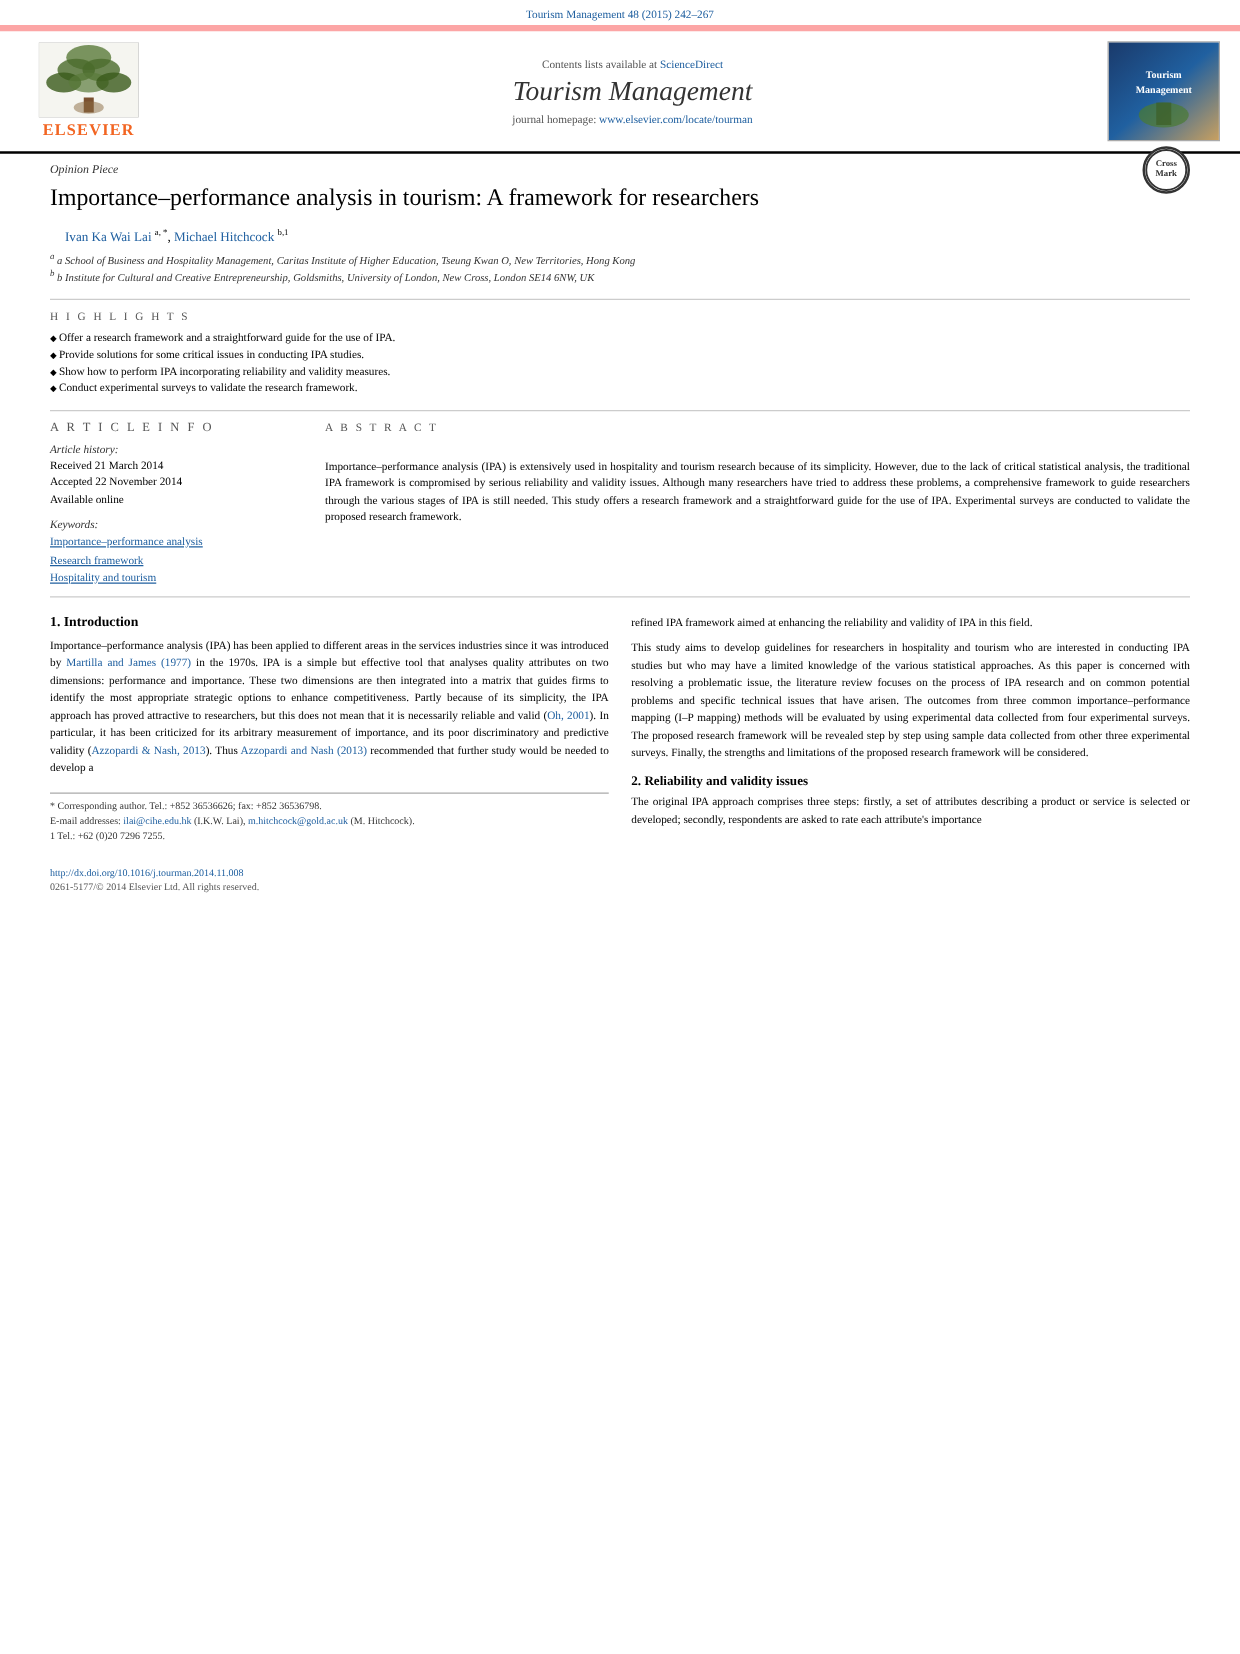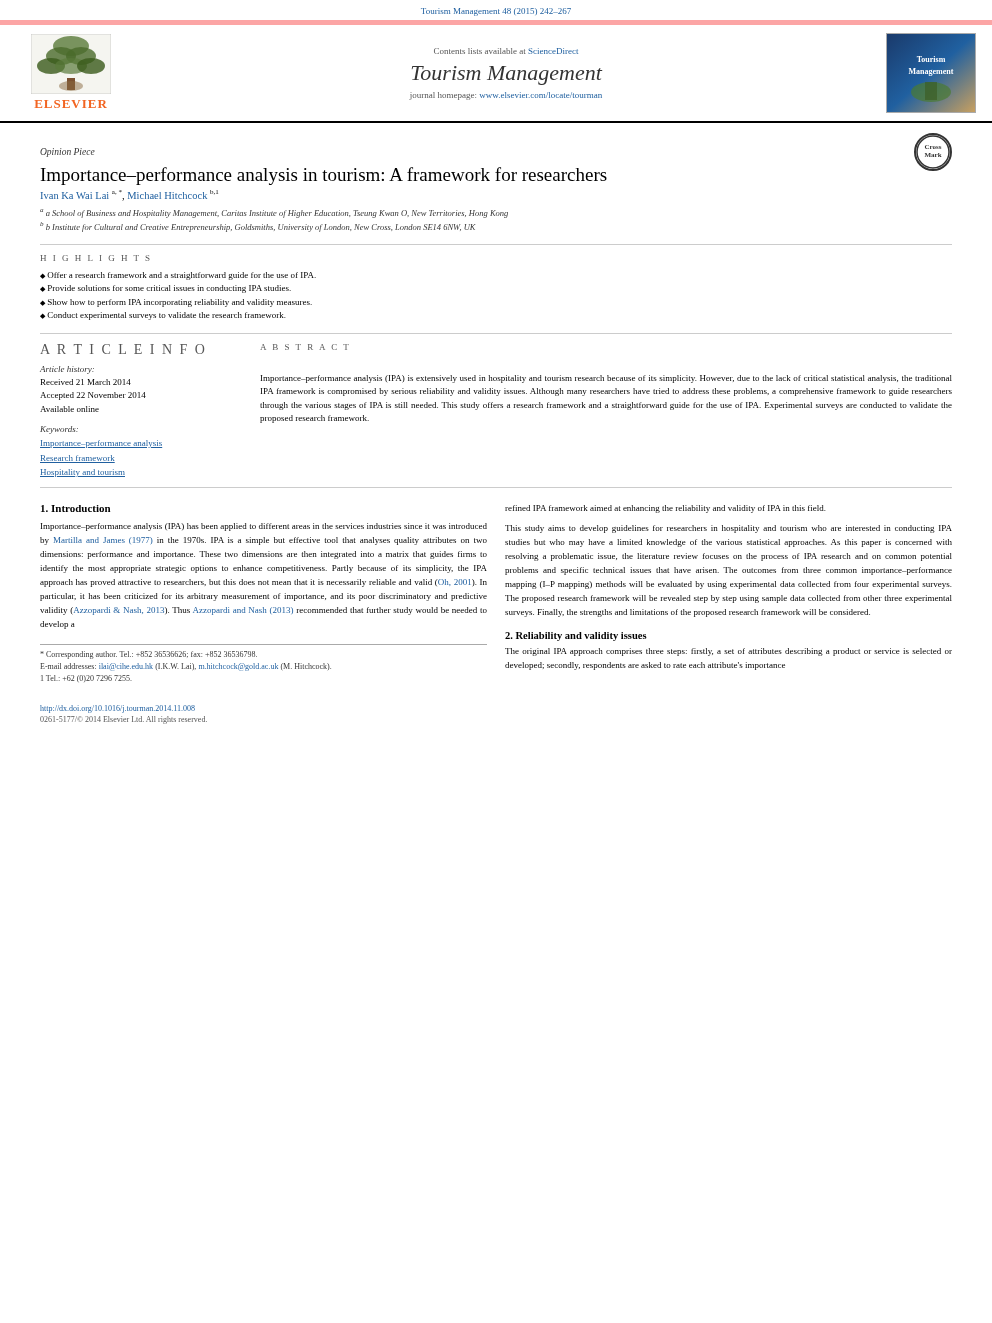--- a/index.html
+++ b/index.html
@@ -87,35 +87,36 @@
       justify-content: flex-end;
       background: linear-gradient(135deg, #1a3a6b 0%, #2060a0 50%, #c8a060 100%);
       color: white;
       font-size: 8px;
       font-weight: bold;
       text-align: center;
       flex-shrink: 0;
     }
 
     .main-content {
-      padding: 24px 40px 8px 40px;
+      padding: 8px 40px 8px 40px;
     }
 
     .section-tag {
       font-size: 9.5px;
       font-style: italic;
       color: #333;
       margin-bottom: 6px;
     }
 
     .paper-title {
       font-size: 19px;
       font-weight: normal;
       color: #000;
       line-height: 1.3;
+      margin-bottom: 10px;
     }
 
     .crossmark-container {
       float: right;
       margin-left: 10px;
       margin-top: -30px;
     }
 
     .crossmark-badge {
       width: 38px;
@@ -127,20 +128,21 @@
       font-size: 7px;
       text-align: center;
       color: #333;
       font-weight: bold;
       background: white;
     }
 
     .authors-line {
       font-size: 10.5px;
       margin-bottom: 6px;
+      margin-left: 12px;
     }
 
     .authors-line a {
       color: #2060a0;
       text-decoration: none;
     }
 
     .sup-ref {
       font-size: 7px;
       vertical-align: super;
@@ -188,21 +190,21 @@
       gap: 20px;
       margin-top: 8px;
     }
 
     .article-info {
       width: 200px;
       flex-shrink: 0;
     }
 
     .article-info-title {
-      font-size: 14px;
+      font-size: 10px;
       letter-spacing: 2px;
       text-transform: uppercase;
       color: #555;
       margin-bottom: 6px;
     }
 
     .info-section-label {
       font-size: 9px;
       font-style: italic;
       color: #333;

